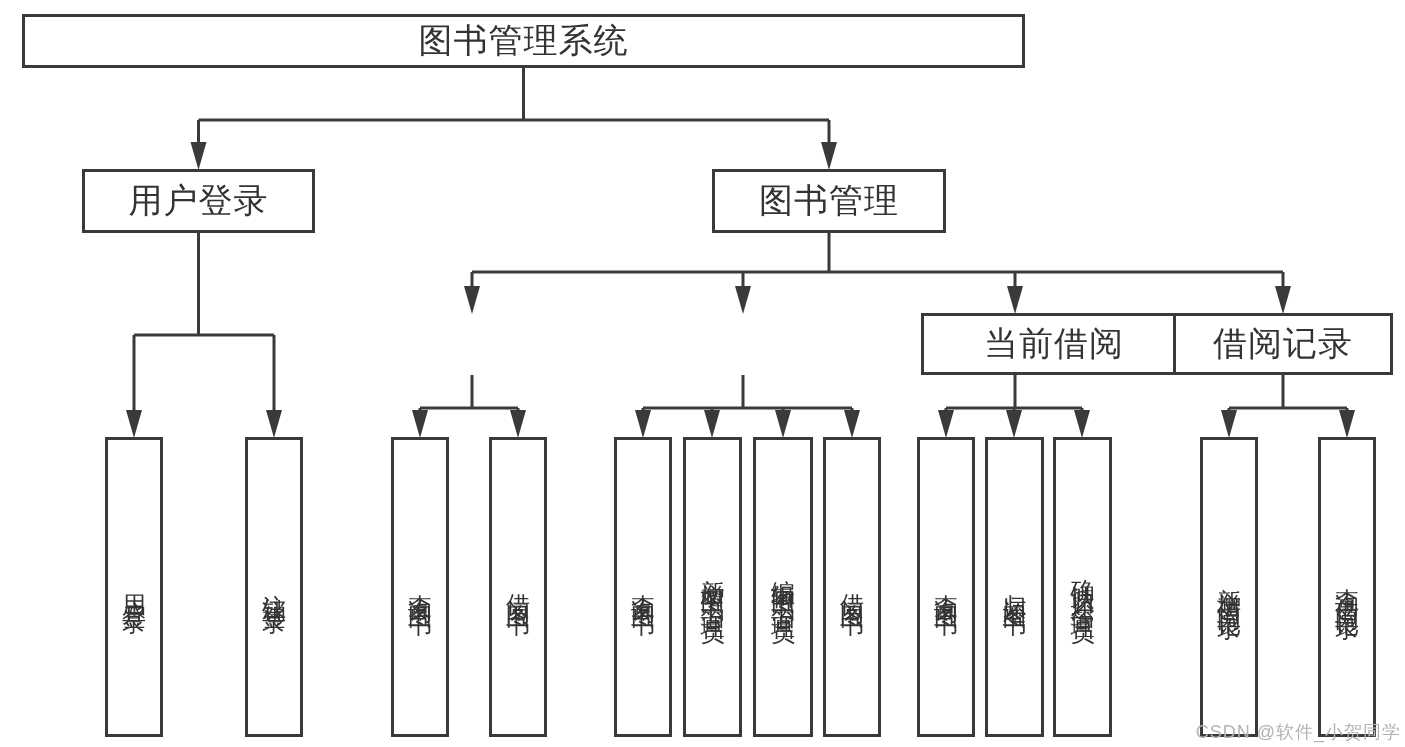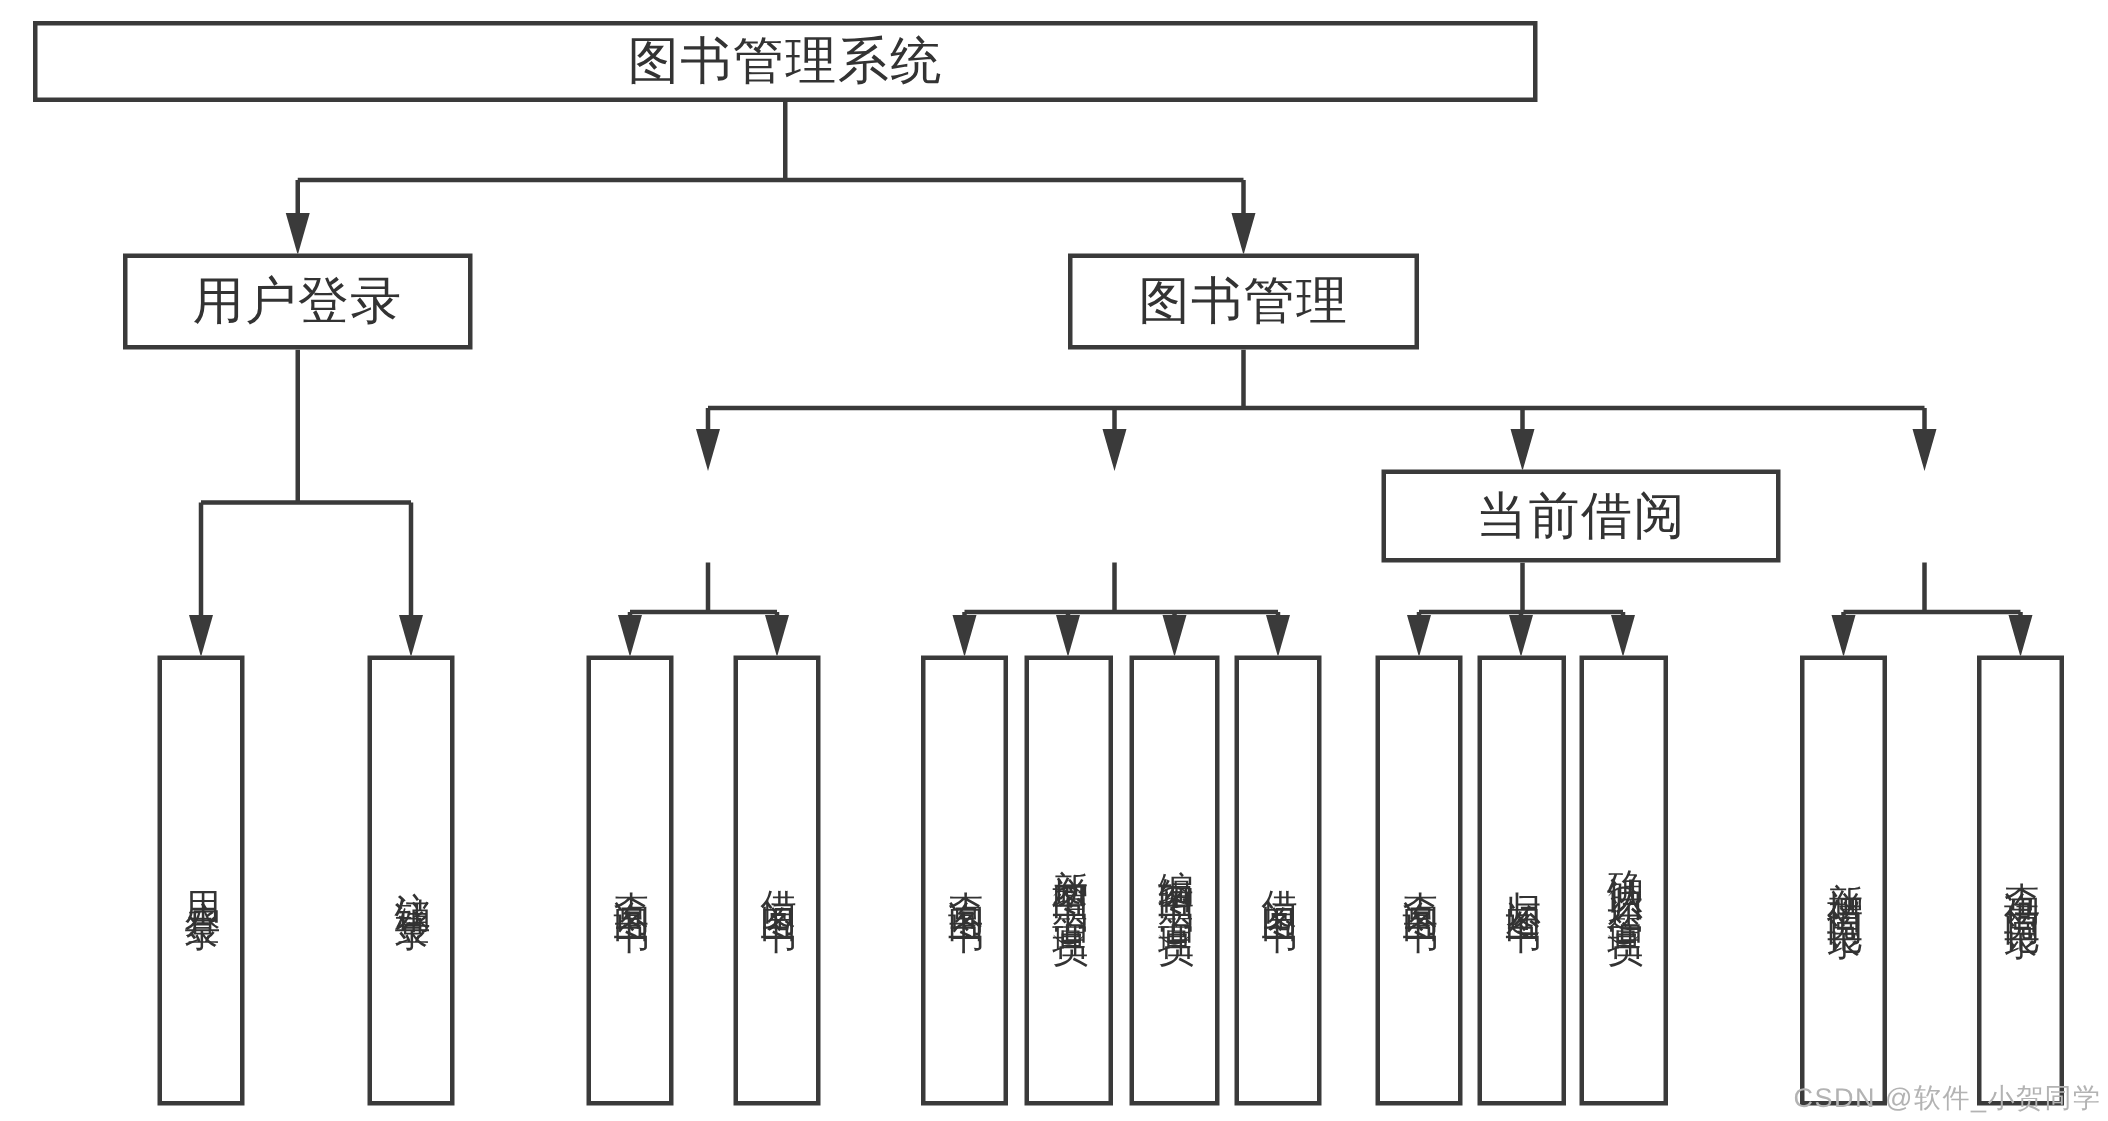--- a/index.html
+++ b/index.html
@@ -110,20 +110,23 @@
   <div class="hbox" style="left:82px;top:169px;width:233px;height:64px">
     <span>用户登录</span>
   </div>
   <div class="hbox" style="left:712px;top:169px;width:234px;height:64px">
     <span>图书管理</span>
   </div>
 
   <div class="hbox" style="left:921px;top:313px;width:266px;height:62px">
     <span>当前借阅</span>
   </div>
+  <div class="hbox" style="left:1173px;top:313px;width:220px;height:62px">
+    <span>借阅记录</span>
+  </div>
 
   <div class="vbox" style="left:105px;width:58px">
     <span class="vtext">用户登录</span>
   </div>
   <div class="vbox" style="left:245px;width:58px">
     <span class="vtext">注销登录</span>
   </div>
 
   <div class="vbox" style="left:391px;width:58px">
     <span class="vtext">查询图书</span>

